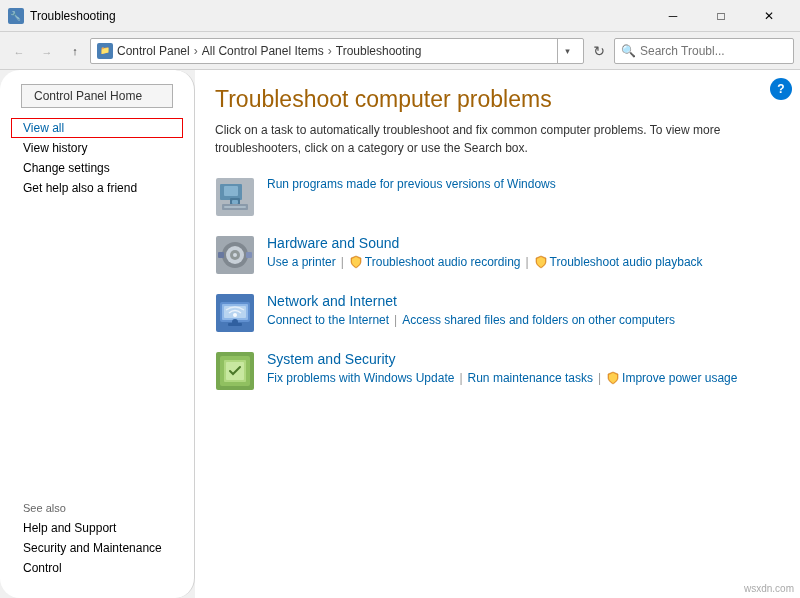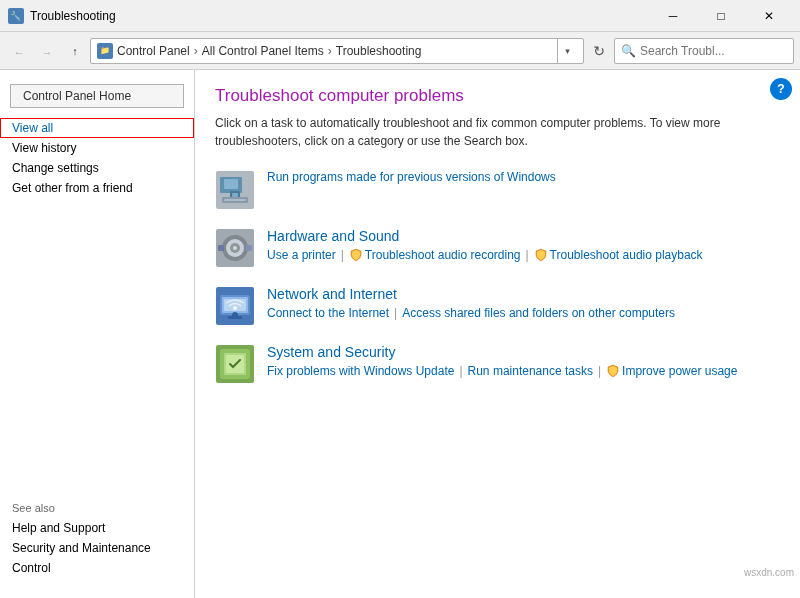--- a/index.html
+++ b/index.html
@@ -41,41 +41,41 @@
     }
     .search-icon { color: #666; font-size: 12px; }
     .search-input { border: none; outline: none; font-size: 12px; color: #999; flex: 1; background: transparent; }
 
     
     .main-container { display: flex; height: calc(598px - 70px); }
 
     
     .sidebar {
       width: 195px; background: white; border-right: 1px solid #d0d0d0;
-      padding: 10px 0; display: flex; flex-direction: column;
+      padding: 10px 11px; display: flex; flex-direction: column; border-radius: 20px;
     }
     .sidebar-item {
       padding: 3px 12px; cursor: pointer; color: #000000; font-size: 12px;
       text-decoration: none; display: block;
     }
     .sidebar-item.highlighted {
       border: 1px solid #e00; color: #0065a9; padding: 2px 11px;
       background: transparent;
     }
     .control-panel-home {
       display: block; padding: 4px 12px; margin: 4px 10px 10px 10px;
       border: 1px solid #b0b0b0; background: #f5f5f5; color: #333;
       font-size: 12px; cursor: pointer; text-decoration: none;
     }
     .see-also { padding: 8px 12px 4px 12px; color: #666; font-size: 11px; }
     .sidebar-bottom { margin-top: auto; padding-bottom: 10px; }
 
     
     .content { flex: 1; background: white; padding: 16px 20px; overflow-y: auto; position: relative; }
-    .content-title { font-size: 17px; color: #a21caf; margin-bottom: 8px; }
+    .content-title { font-size: 23px; color: #a16207; margin-bottom: 8px; }
     .content-desc { font-size: 12px; color: #333; line-height: 1.5; margin-bottom: 20px; max-width: 560px; }
 
     
     .category { display: flex; align-items: flex-start; margin-bottom: 18px; }
     .category-icon { width: 40px; height: 40px; margin-right: 12px; flex-shrink: 0; display: flex; align-items: center; justify-content: center; }
     .category-content { display: flex; flex-direction: column; }
     .category-title { color: #0065a9; font-size: 14px; cursor: pointer; margin-bottom: 4px; }
     .category-links { display: flex; flex-wrap: wrap; gap: 0; font-size: 12px; }
     .cat-link { color: #0065a9; cursor: pointer; text-decoration: none; }
     .cat-sep { color: #999; margin: 0 5px; }
@@ -86,21 +86,21 @@
     .help-btn {
       position: absolute; top: 8px; right: 8px;
       width: 22px; height: 22px; border-radius: 50%;
       background: #0078d7; color: white; border: none;
       font-size: 12px; font-weight: bold; cursor: pointer;
       display: flex; align-items: center; justify-content: center;
     }
 
     
     .watermark {
-      position: fixed; bottom: 20px; right: 6px;
+      position: fixed; bottom: 4px; right: 6px;
       font-size: 10px; color: #aaa;
     }
   </style>
 </head>
 <body>
 
 <div class="title-bar">
   <div class="title-bar-left">
     <div class="title-bar-icon">🔧</div>
     <span>Troubleshooting</span>
@@ -134,21 +134,21 @@
   </div>
 </div>
 
 <div class="main-container">
 
   <div class="sidebar">
     <a class="control-panel-home">Control Panel Home</a>
     <a class="sidebar-item highlighted">View all</a>
     <a class="sidebar-item">View history</a>
     <a class="sidebar-item">Change settings</a>
-    <a class="sidebar-item">Get other from a friend</a>
+    <a class="sidebar-item">Get help also a friend</a>
 
     <div class="sidebar-bottom">
       <div class="see-also">See also</div>
       <a class="sidebar-item">Help and Support</a>
       <a class="sidebar-item">Security and Maintenance</a>
       <a class="sidebar-item">Control</a>
     </div>
   </div>
 
   <div class="content">

